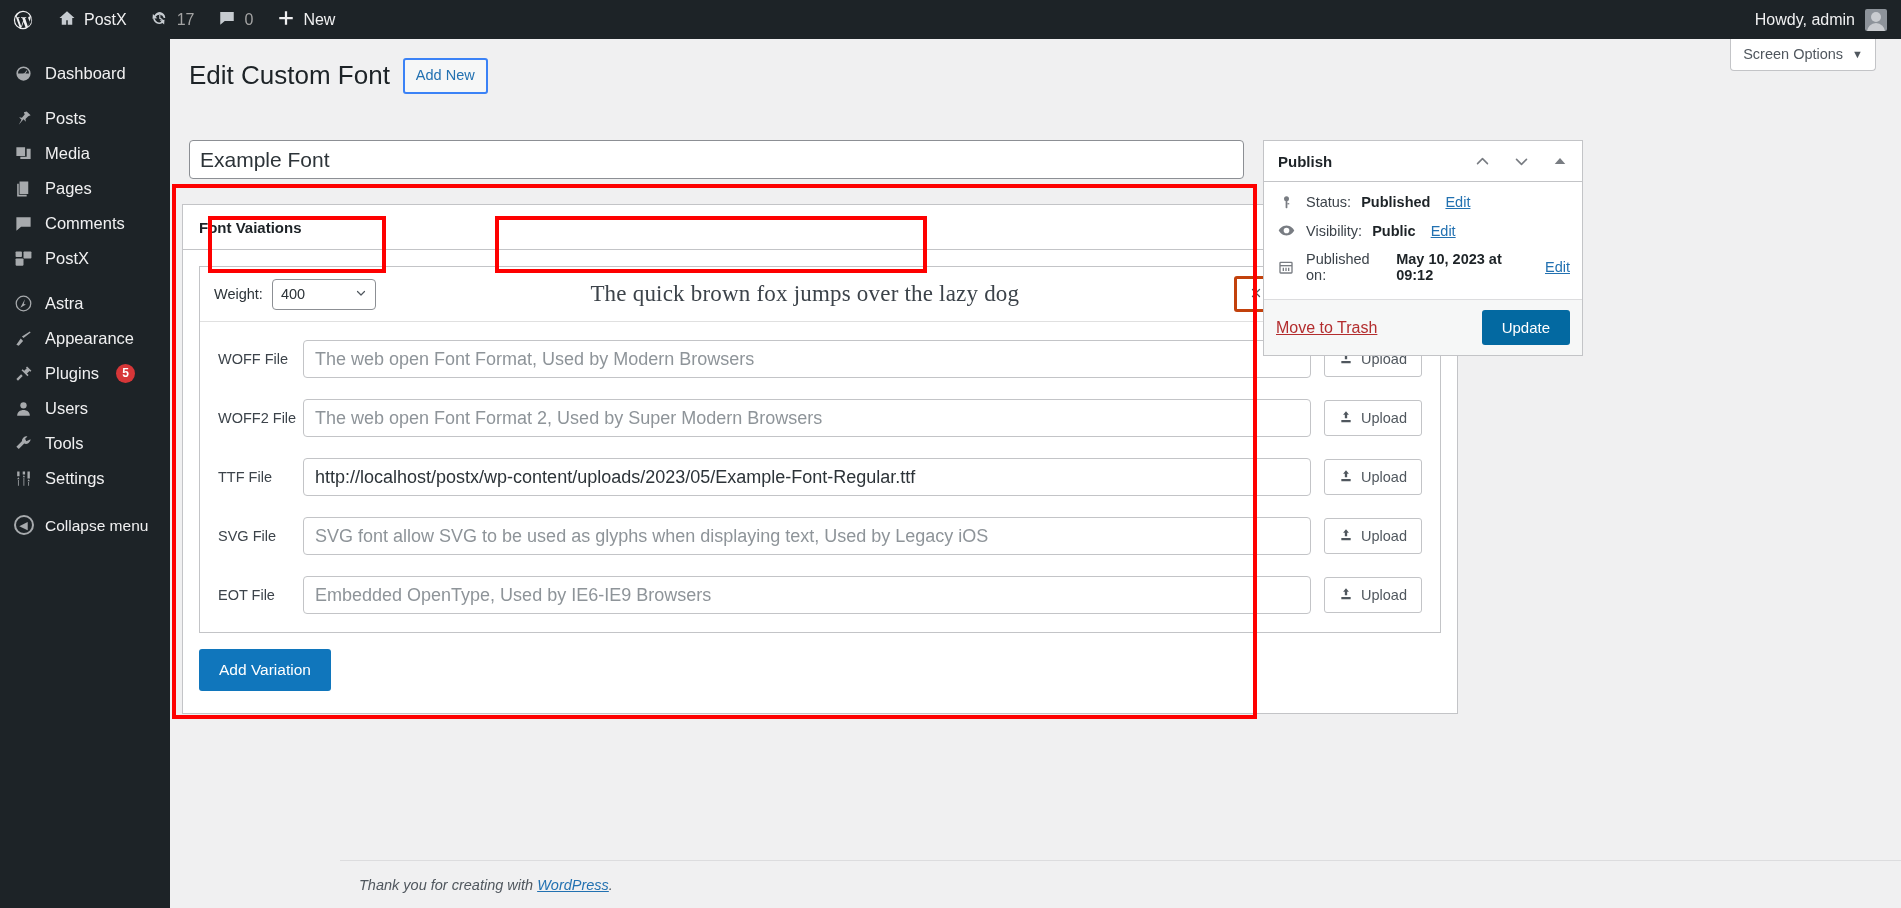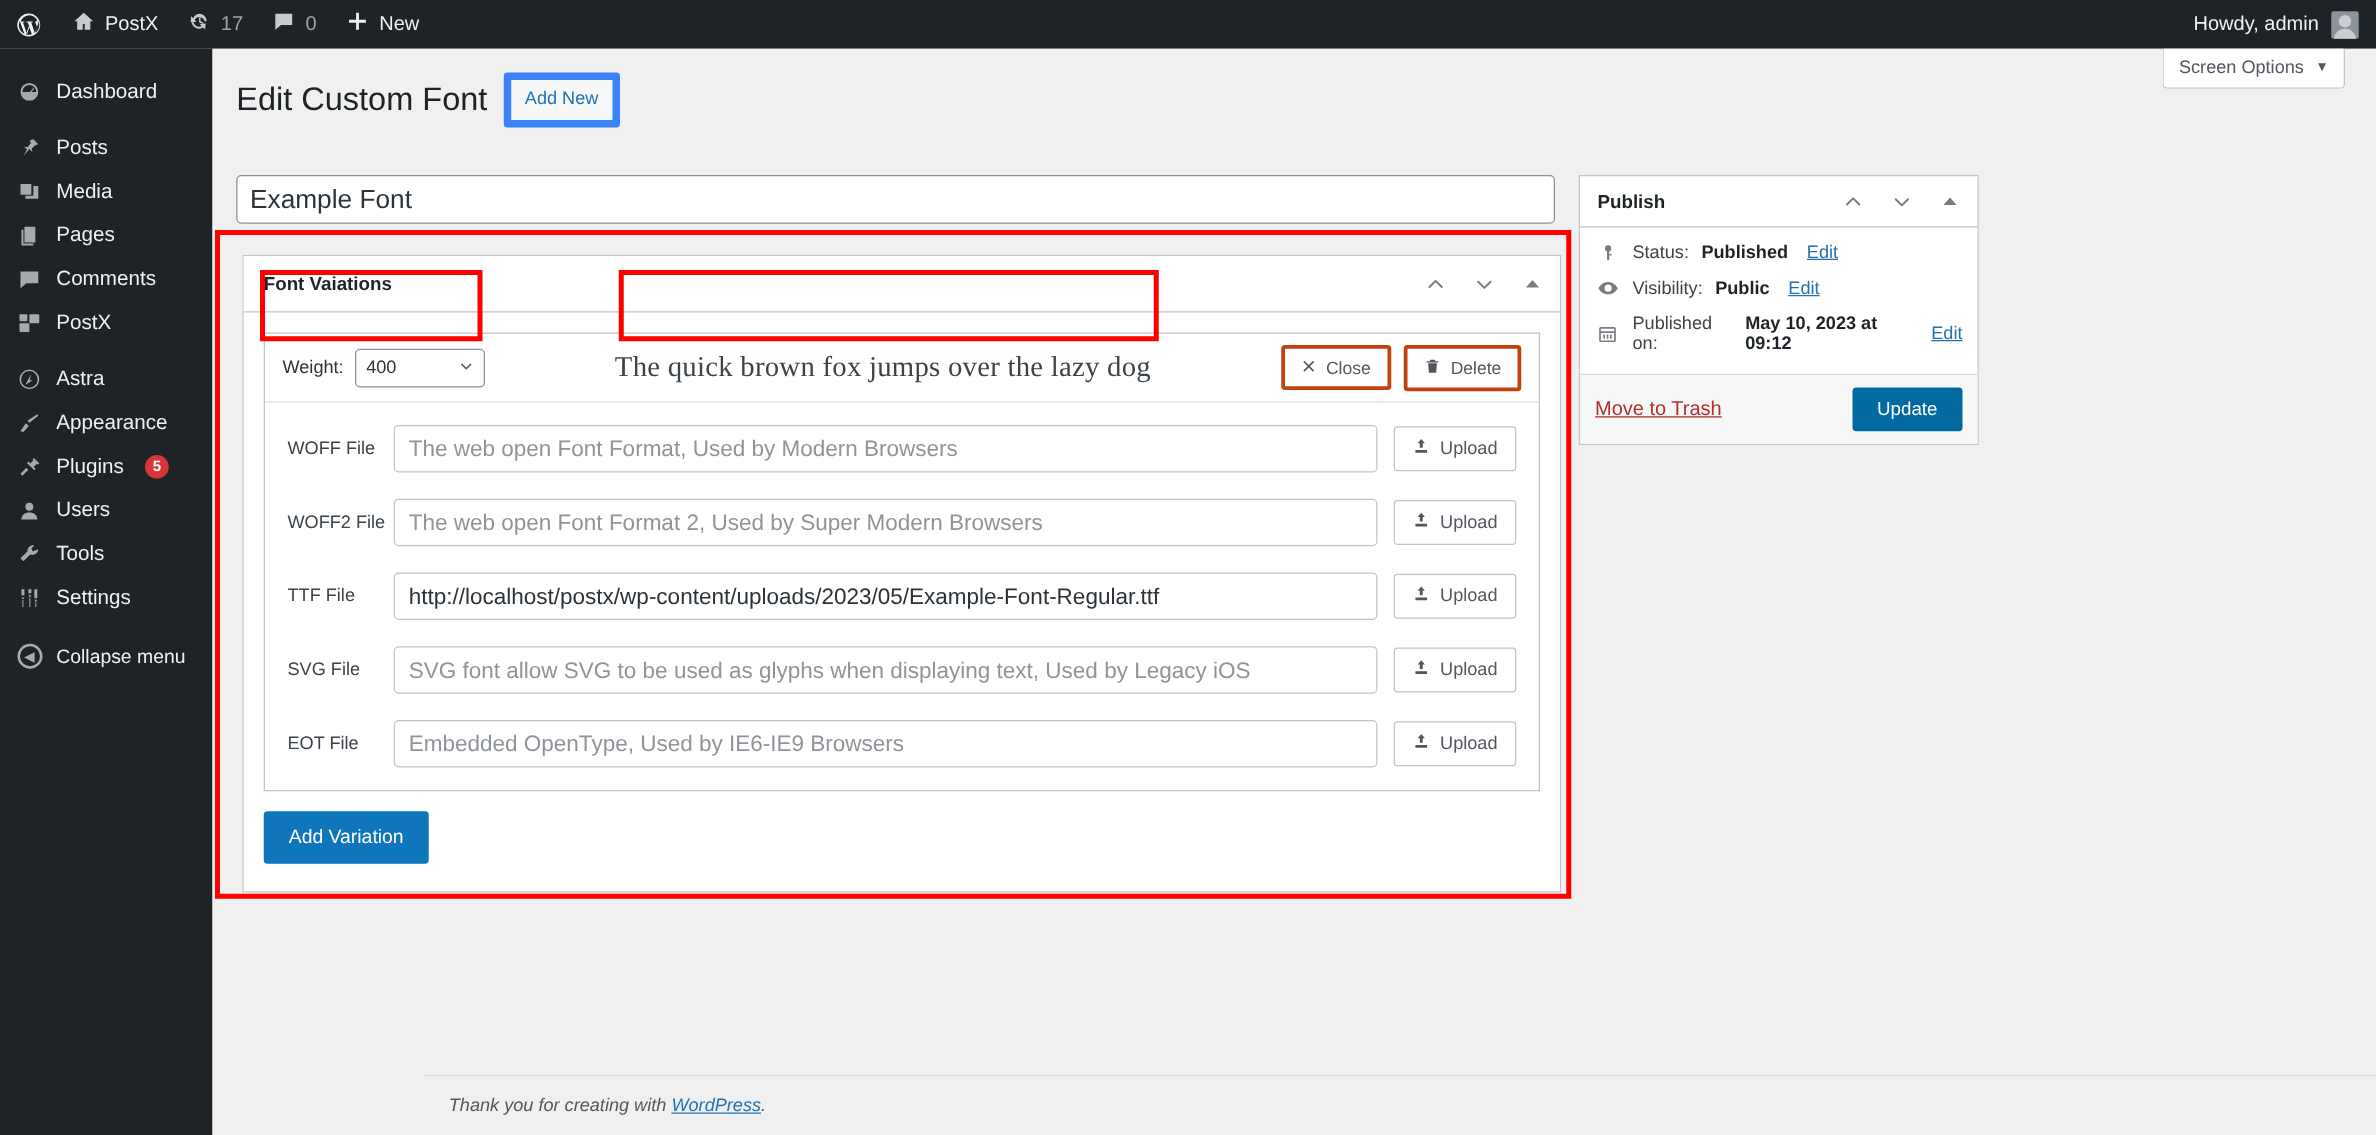--- a/index.html
+++ b/index.html
@@ -62,37 +62,37 @@
     border-radius:0 0 4px 4px;
     padding:7px 12px 8px 12px; font-size:14.5px; color:#50575e;
     display:flex; align-items:center; gap:9px;
   }
   .page-head{
     position:absolute; left:19px; top:19px;
     display:flex; align-items:center; gap:13px;
   }
   .page-title{ font-size:26px; font-weight:400; color:#1d2327; line-height:1.3; }
   .add-new-btn{
-    border:6px solid #3b82f6; color:#2271b1; background:#f6f7f7;
+    border:2px solid #3b82f6; color:#2271b1; background:#f6f7f7;
     border-radius:3px; padding:5px 11px; font-size:14.5px; line-height:1.5;
   }
 
   
   .title-field{
     position:absolute; left:19px; top:101px; width:1055px; height:39px;
     background:#fff; border:1px solid #8c8f94; border-radius:4px;
     font-size:21px; color:#2c3338; padding:4px 10px; display:flex; align-items:center;
   }
 
   
   .redbox{ position:absolute; border:4px solid #fe0000; pointer-events:none; z-index:30; }
 
   
   .metabox{
-    position:absolute; left:24px; top:165px; width:1055px;
+    position:absolute; left:12px; top:165px; width:1276px;
     background:#fff; border:1px solid #c3c4c7;
   }
   .metabox-head{
     height:45px; display:flex; align-items:center; padding:0 12px 0 16px;
     border-bottom:1px solid #c3c4c7; background:#fff;
   }
   .metabox-title{ font-size:15px; color:#1d2327; font-weight:600; }
   .mb-actions{ margin-left:auto; display:flex; align-items:center; gap:19px; color:#787c82; }
   .chev{ width:20px; height:20px; display:flex; align-items:center; justify-content:center; }
 

